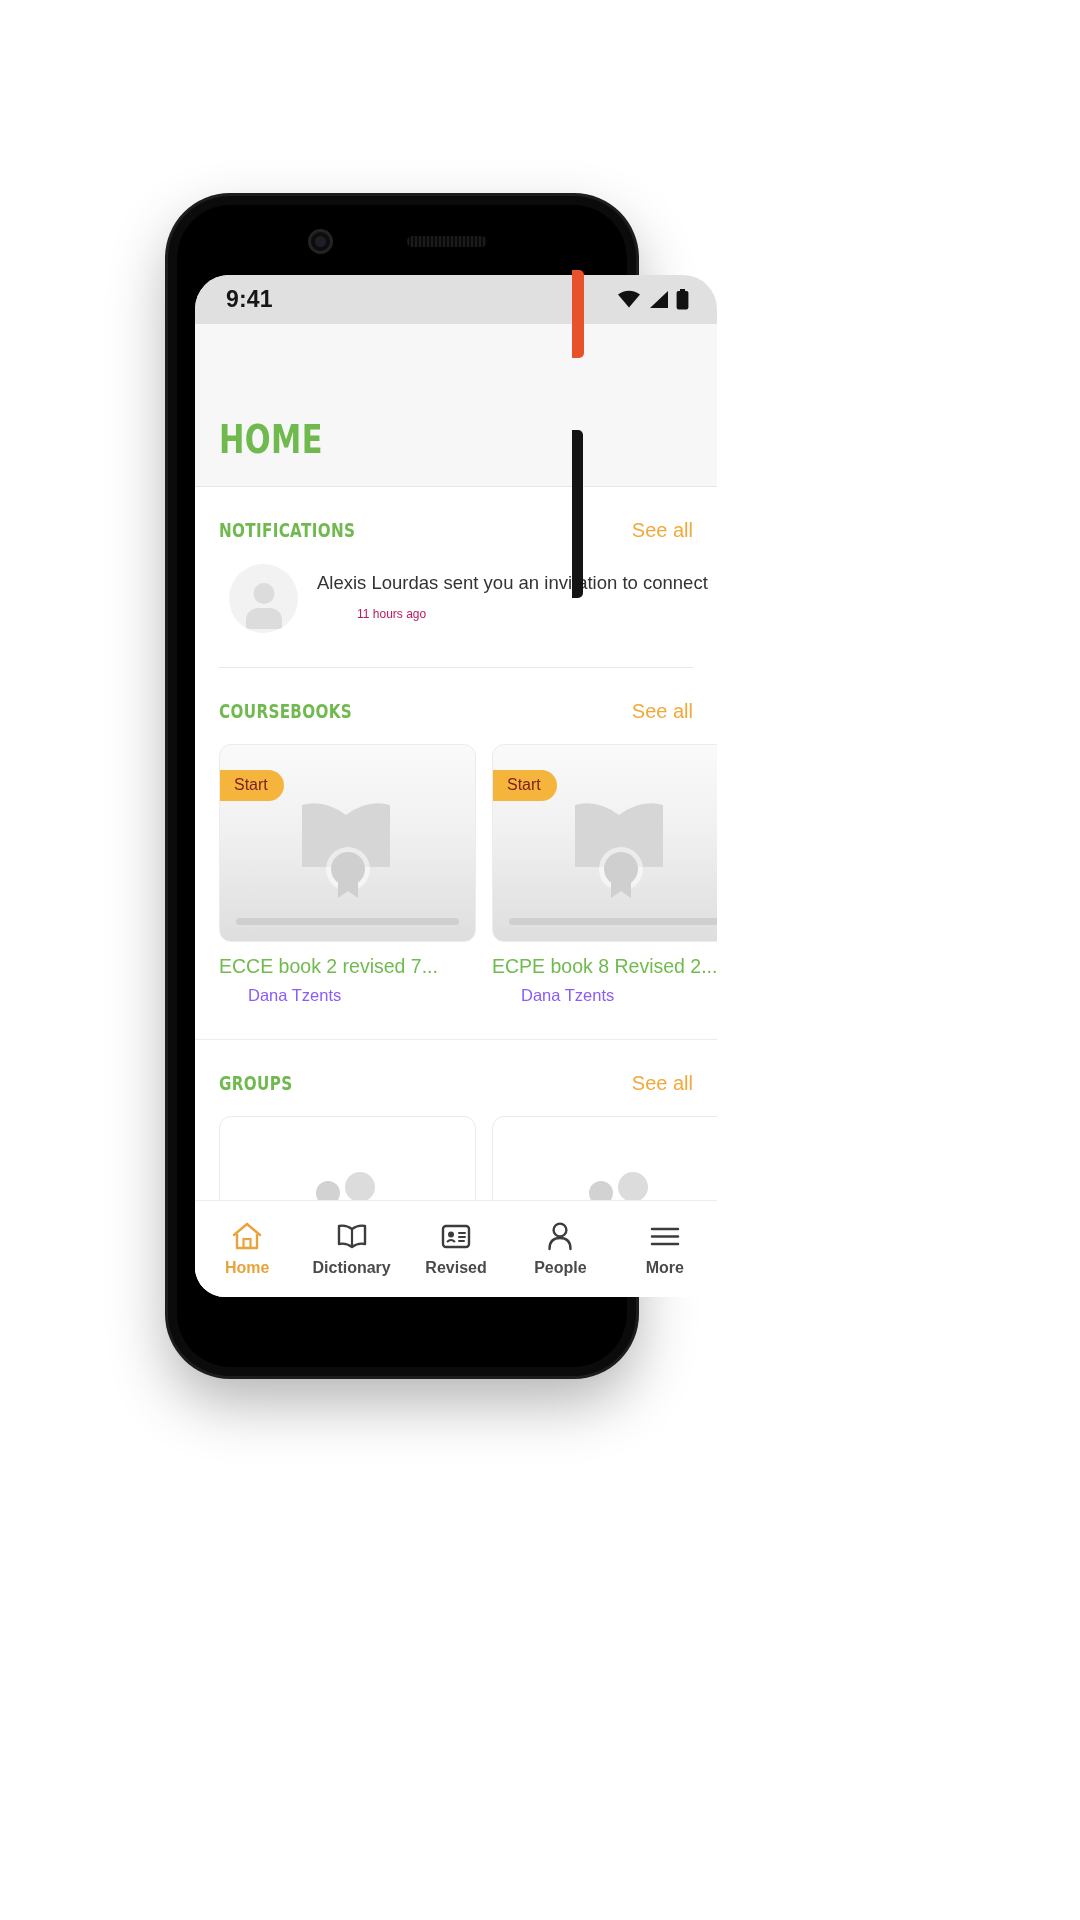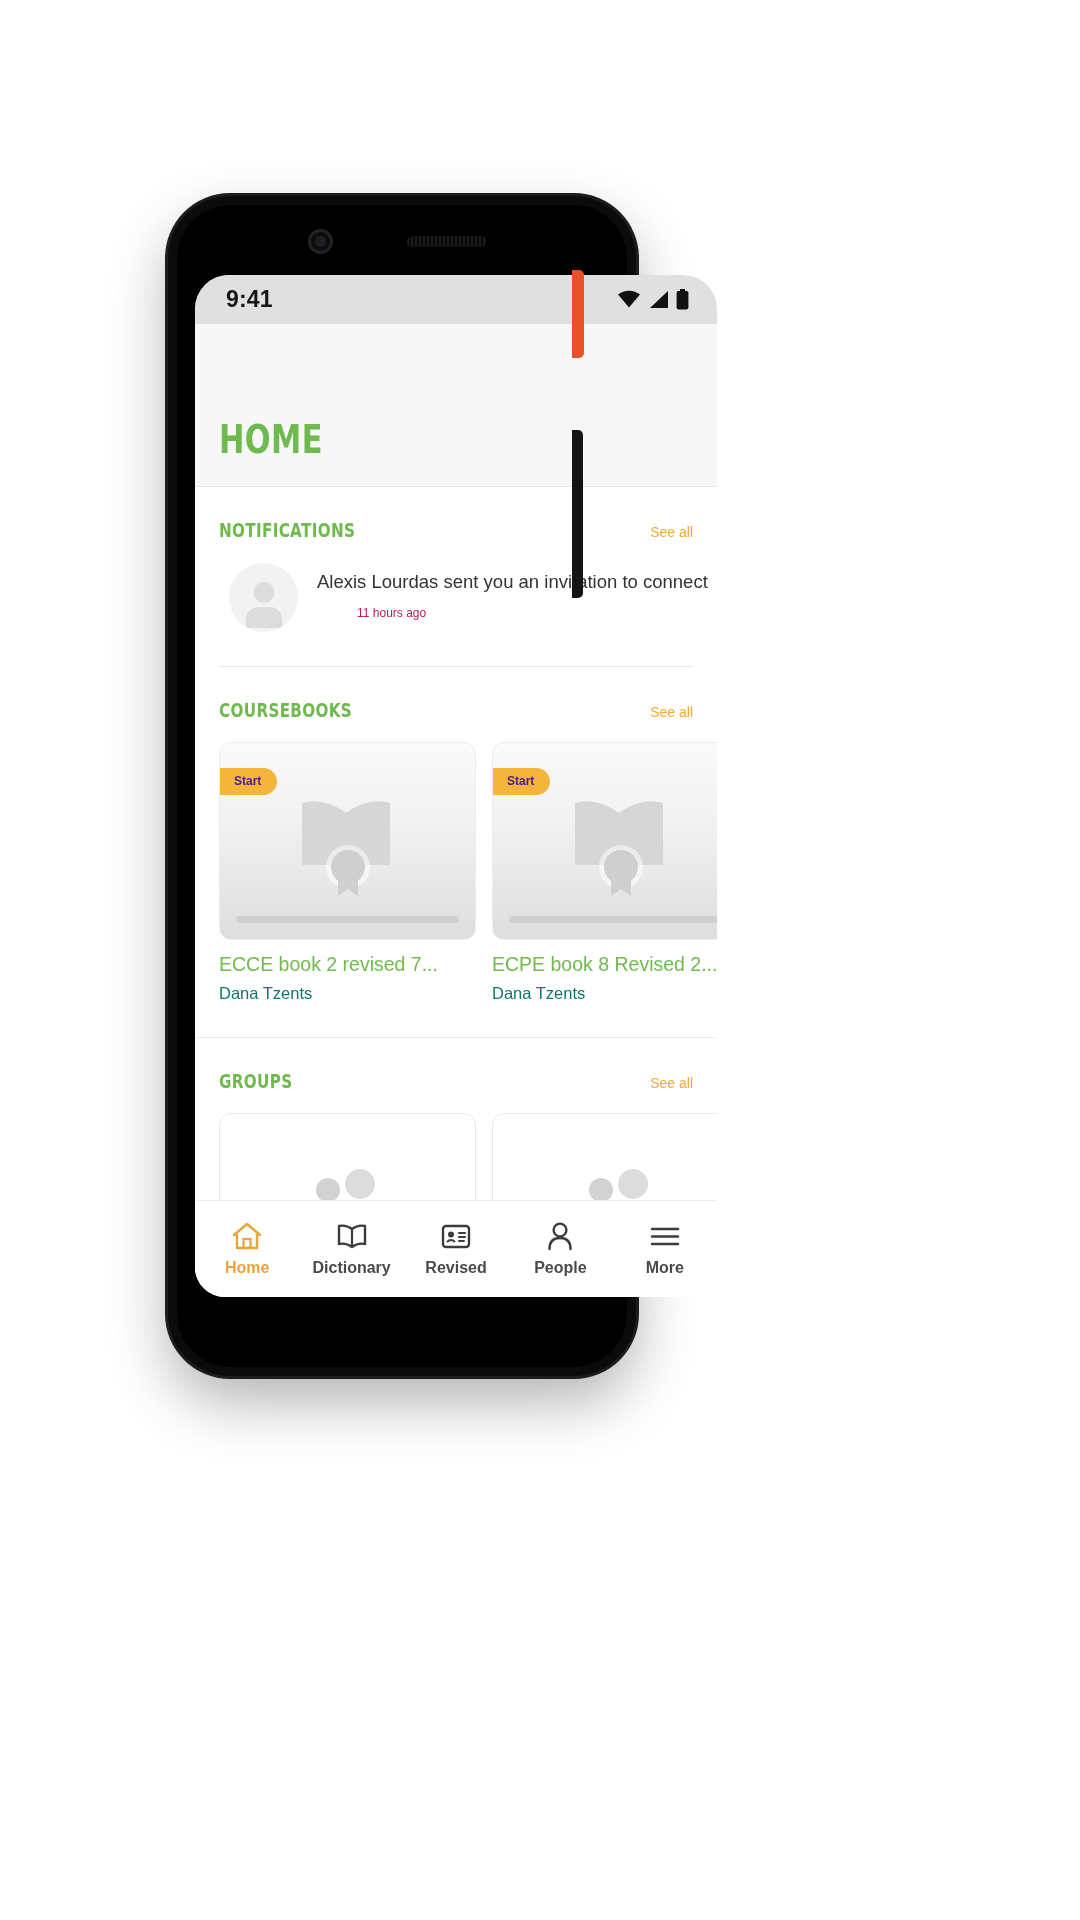--- a/index.html
+++ b/index.html
@@ -112,21 +112,21 @@
     padding-top: 32px; padding-bottom: 6px;
   }
   .section-title {
     font-size: 19px; font-weight: 700;
     color: #70b94f; letter-spacing: .4px;
     transform: scaleX(.8); transform-origin: left center;
     font-family: "DejaVu Sans", sans-serif;
     white-space: nowrap;
   }
   .see-all {
-    font-size: 14px; color: #f0a93a;
+    font-size: 20px; color: #f0a93a;
     font-family: "Liberation Sans", sans-serif;
   }
 
   
   #notification-row {
     display: flex; align-items: flex-start;
     gap: 19px; padding: 16px 0 0 10px;
   }
   #notification-avatar {
     width: 69px; height: 69px; flex: none;
@@ -172,23 +172,22 @@
     height: 198px;
     border-radius: 12px;
     background: linear-gradient(180deg,#fafafa 0%,#f1f1f1 42%,#dedede 100%);
     border: 1px solid #ececec;
     overflow: hidden;
   }
   .badge {
     position: absolute; left: 0; top: 25px;
     padding: 6px 16px 7px 14px;
     border-radius: 0 16px 16px 0;
-    font-size: 12px; color: #4c1d95;
+    font-size: 16px; color: #7f1d1d;
     font-family: "Liberation Sans", sans-serif;
-    font-weight: bold;
   }
   .badge.start { background: #f5b43c; }
   .book-glyph {
     position: absolute; left: 50%; top: 52%;
     transform: translate(-50%,-50%);
   }
   .thumb-progress {
     position: absolute; left: 16px; right: 16px; bottom: 16px;
     height: 7px; border-radius: 4px; background: #cfcfcf;
   }
@@ -196,22 +195,22 @@
     display: block; height: 100%;
     border-radius: 4px; background: #dedede;
   }
   .book-title {
     margin-top: 13px;
     font-size: 19.5px; color: #6fbb4e;
     white-space: nowrap; overflow: hidden;
   }
   .book-author {
     margin-top: 8px;
-    font-size: 16.5px; color: #0f766e;
-    white-space: nowrap; overflow: hidden;
+    font-size: 16.5px; color: #8b5cf6;
+    white-space: nowrap; overflow: hidden; margin-left: 29px;
   }
   #coursebooks-divider {
     height: 1px; background: #ececec;
     margin: 34px 0 0 0;
   }
 
   
   .group-card {
     width: 257px; height: 172px; flex: none;
     border: 1px solid #eaeaea;

